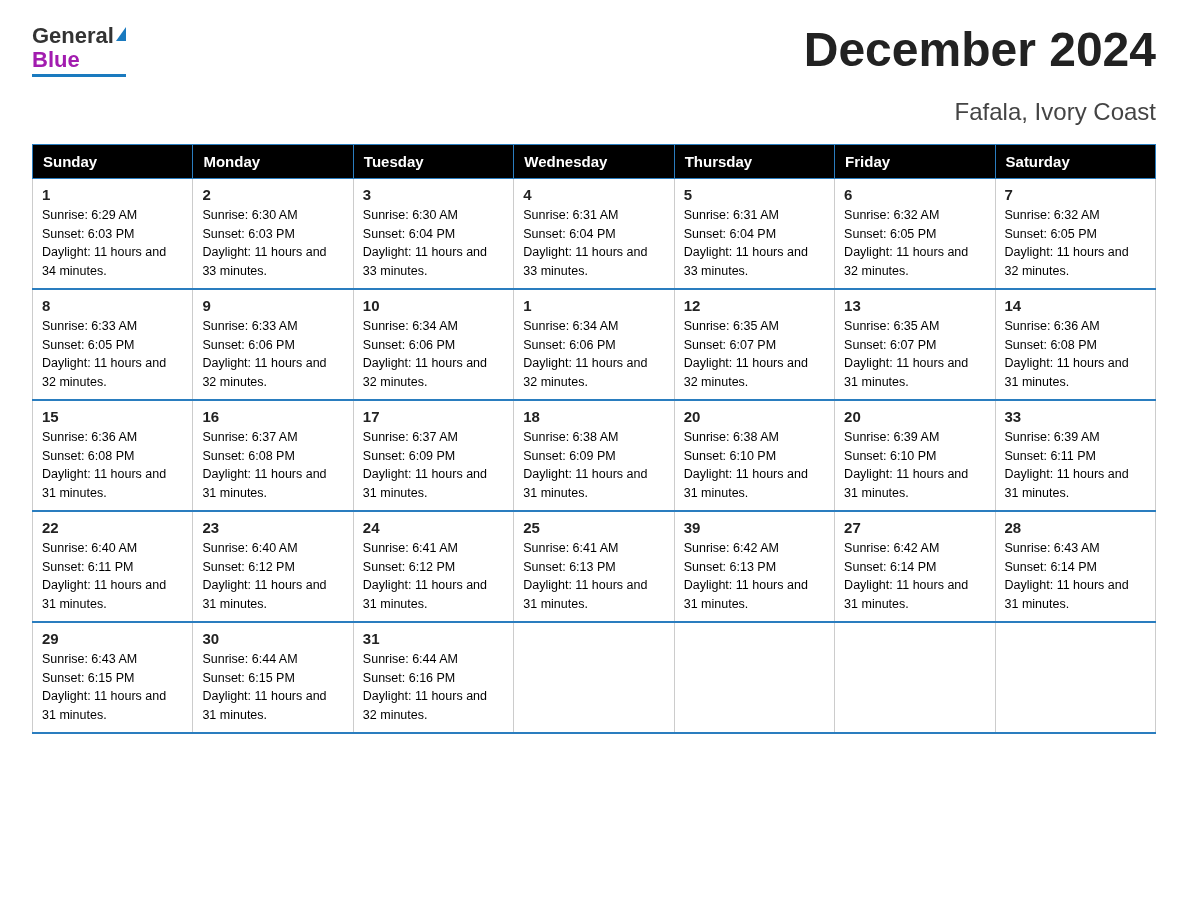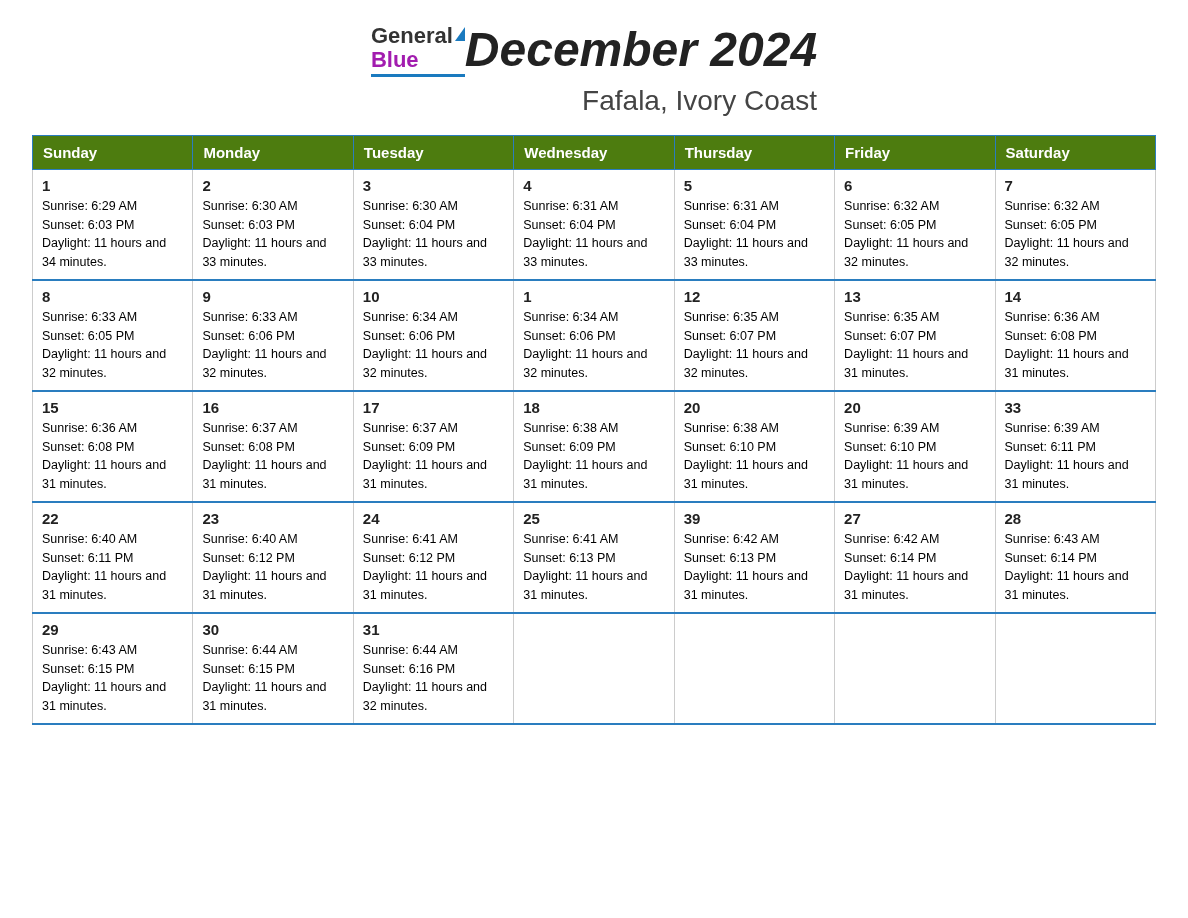--- a/index.html
+++ b/index.html
@@ -5,21 +5,21 @@
     * { box-sizing: border-box; margin: 0; padding: 0; }
     body {
       font-family: Arial, sans-serif;
       background: #fff;
       padding: 24px 32px;
       width: 1188px;
       min-height: 918px;
     }
     .header {
       display: flex;
-      justify-content: center;
+      justify-content: space-between;
       align-items: flex-start;
       margin-bottom: 18px;
     }
     .logo {
       display: flex;
       flex-direction: column;
       align-items: flex-start;
     }
     .logo-general {
       font-size: 22px;
@@ -51,34 +51,33 @@
       margin-top: 2px;
     }
     .title-block {
       text-align: right;
     }
     .title-month {
       font-size: 48px;
       font-weight: bold;
       color: #222;
       line-height: 1.1;
-      font-style: italic;
     }
     .title-location {
-      font-size: 28px;
+      font-size: 24px;
       color: #444;
-      margin-top: 8px;
+      margin-top: 21px;
     }
     table {
       width: 100%;
       border-collapse: collapse;
       table-layout: fixed;
     }
     thead tr th {
-      background: #4d7c0f;
+      background: #000000;
       color: #fff;
       font-size: 15px;
       font-weight: bold;
       padding: 8px 10px;
       text-align: left;
       border: 1px solid #2a7dbf;
     }
     tbody tr td {
       vertical-align: top;
       padding: 7px 9px;

